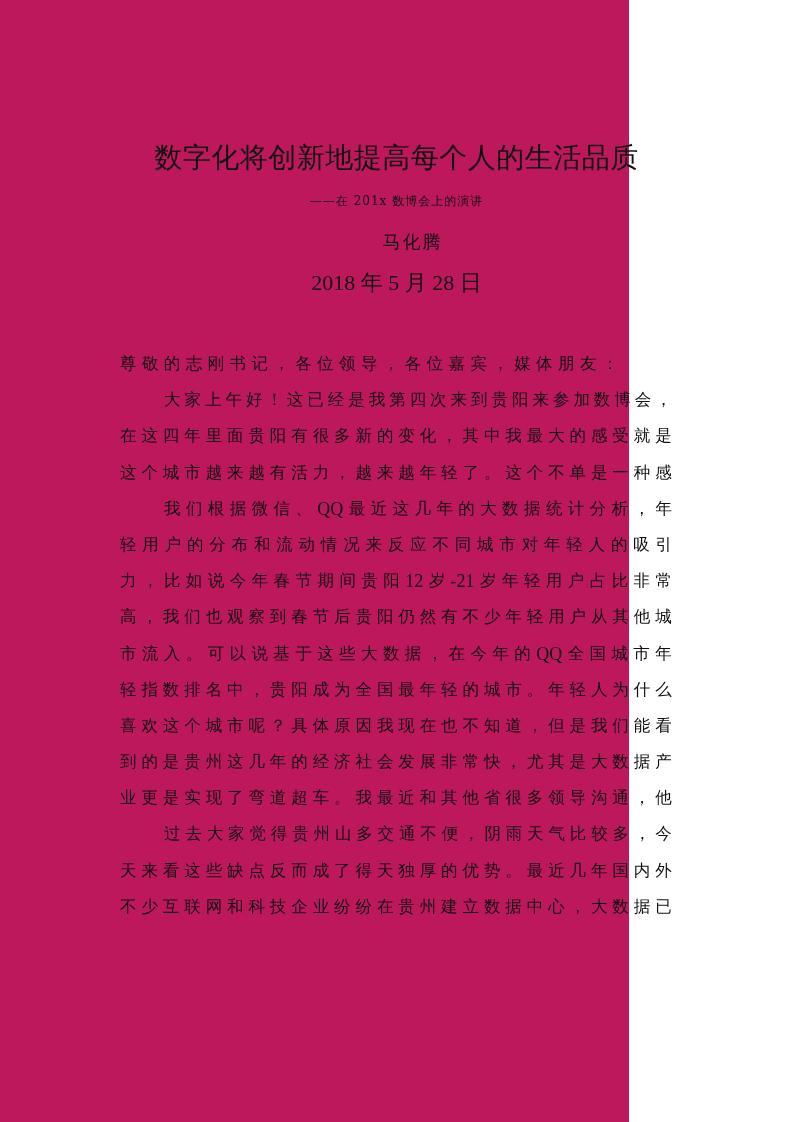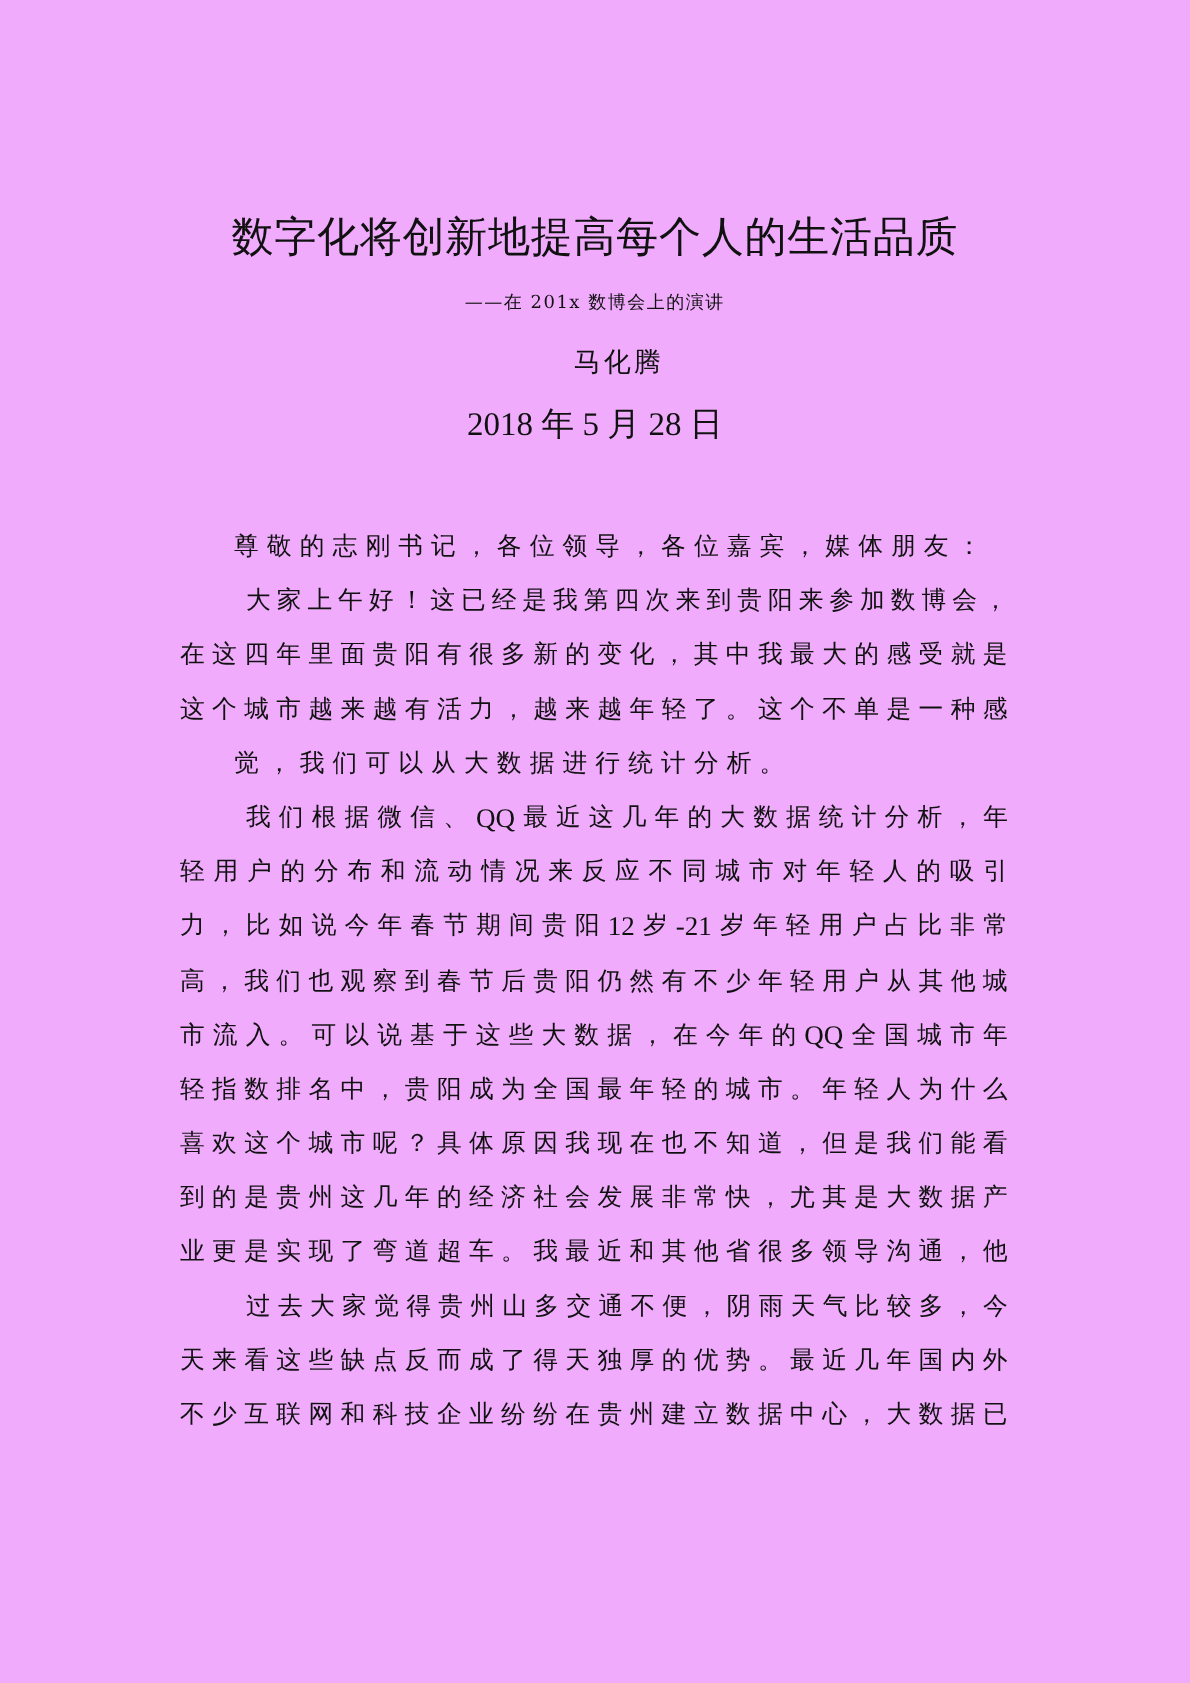--- a/index.html
+++ b/index.html
@@ -11,23 +11,23 @@
       width: 793px;
       height: 1122px;
       position: relative;
       overflow: hidden;
       color: #111111;
       font-family: "DejaVu Serif", "Liberation Serif", serif;
     }
     .page {
       position: absolute;
       left: 0; top: 0;
-      width: 793px;
+      width: 629px;
       height: 1122px;
-      background: #f0abfc;
+      background: #be185d;
     }
     .title {
       position: absolute;
       left: 0;
       width: 793px;
       top: 138px;
       text-align: center;
       font-size: 28px;
       line-height: 40px;
       letter-spacing: 0.5px;
@@ -81,21 +81,20 @@
       display: flex;
       justify-content: space-between;
       font-family: "DejaVu Sans", "Liberation Sans", sans-serif;
     }
     .line.indent {
       padding-left: 44px;
     }
     .line.loose {
       justify-content: flex-start;
       letter-spacing: 5.4px;
-      margin-left: 36px;
     }
     .line .ch {
       display: inline-block;
     }
   </style>
 </head>
 <body>
 
 <div class="page">
   <div class="title">数字化将创新地提高每个人的生活品质</div>
@@ -181,21 +180,20 @@
         <span class="ch">。</span>
         <span class="ch">这</span>
         <span class="ch">个</span>
         <span class="ch">不</span>
         <span class="ch">单</span>
         <span class="ch">是</span>
         <span class="ch">一</span>
         <span class="ch">种</span>
         <span class="ch">感</span>
       </div>
-      <div class="line loose">觉，我们可以从大数据进行统计分析。</div>
       <div class="line indent">
         <span class="ch">我</span>
         <span class="ch">们</span>
         <span class="ch">根</span>
         <span class="ch">据</span>
         <span class="ch">微</span>
         <span class="ch">信</span>
         <span class="ch">、</span>
         <span class="ch" style="font-family: &quot;Liberation Serif&quot;, &quot;DejaVu Serif&quot;, serif; font-size: 18px;">QQ</span>
         <span class="ch">最</span>

